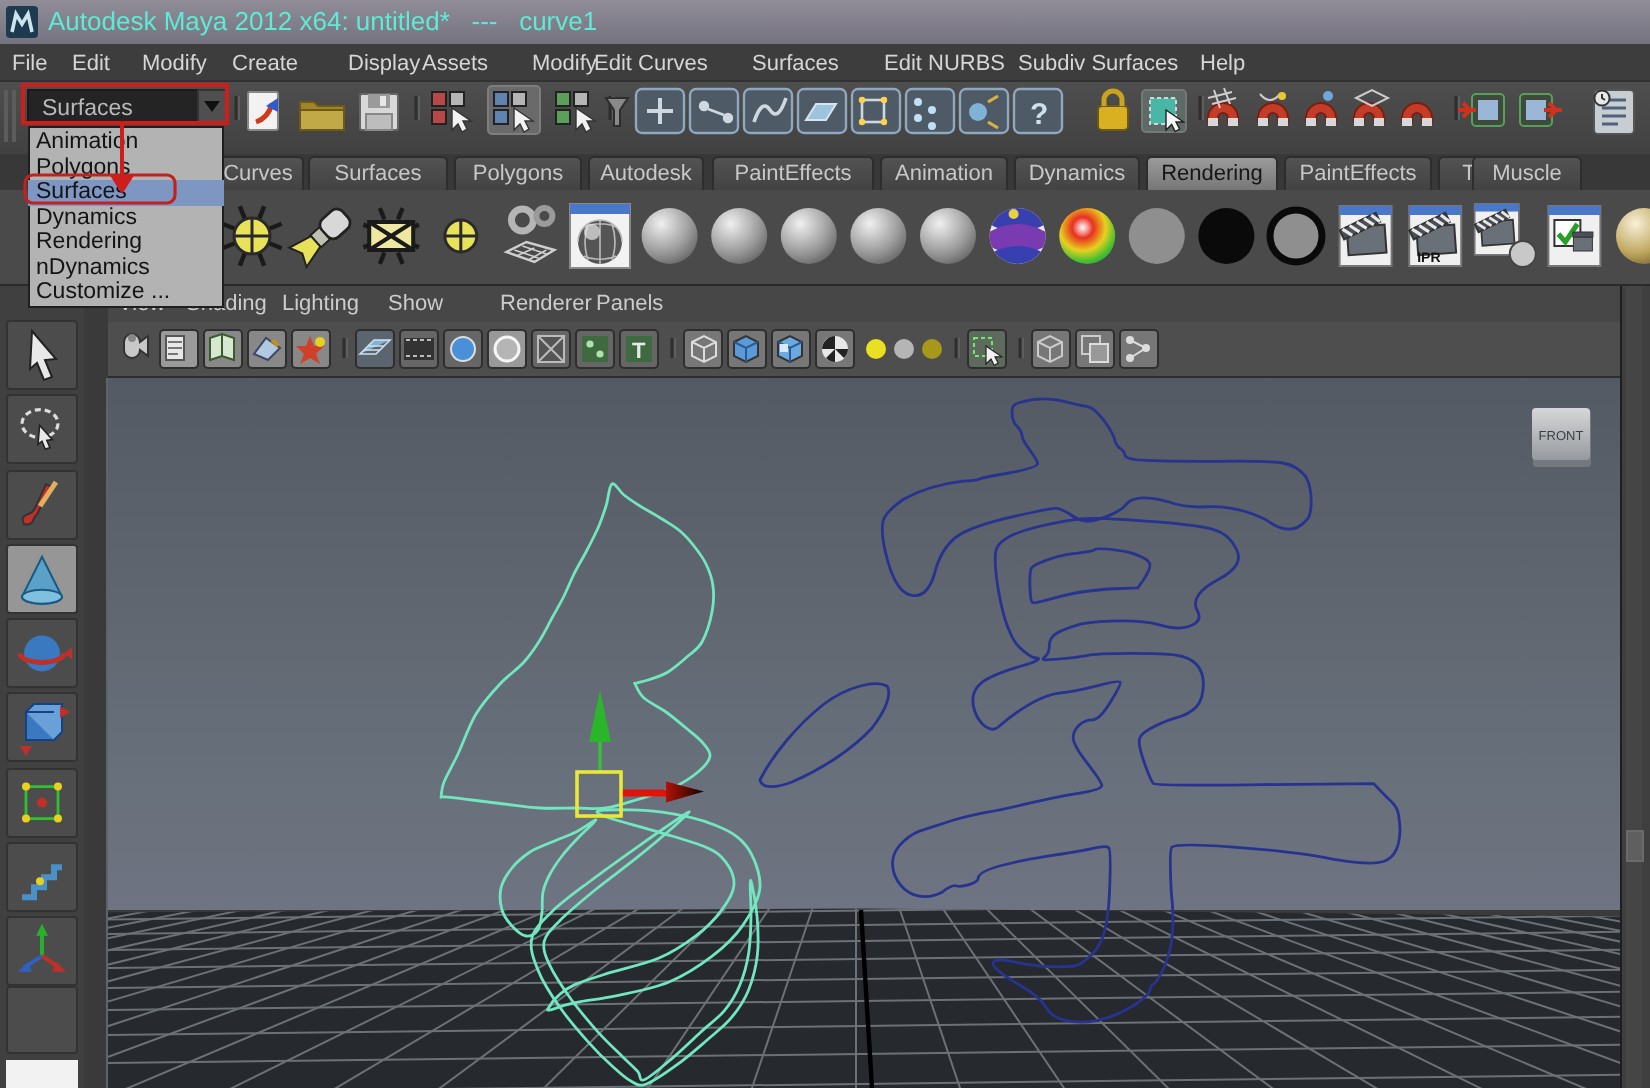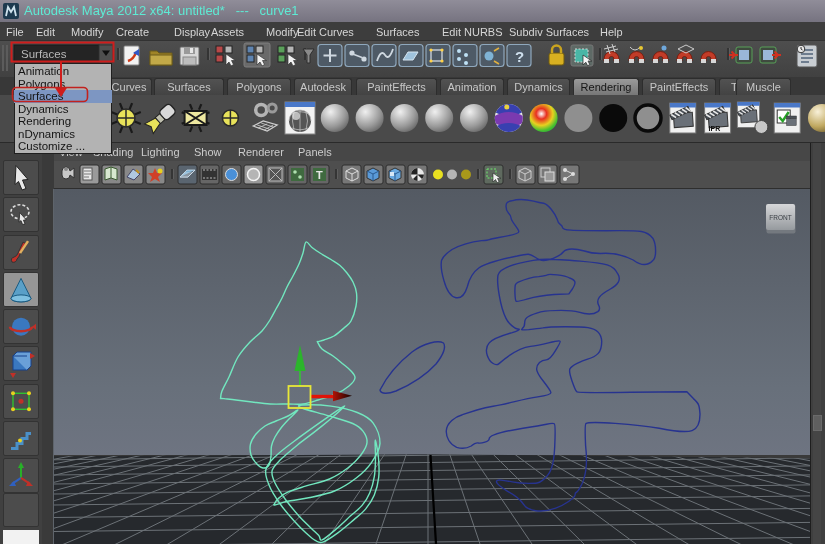--- a/index.html
+++ b/index.html
@@ -366,21 +366,21 @@
           <path d="M0 2 L9 8" stroke="#c03028" stroke-width="2"></path>
           <polygon points="7,5 5,10 12,10" fill="#c03028"></polygon>
         </g>
       </svg>
     </div>
 <div id="panelmenu" class="abs"></div>
 <div class="pm" style="left:59px">View</div>
     <div class="pm" style="left:93px">Shading</div>
 <div class="pm" style="left:141px">Lighting</div>
     <div class="pm" style="left:194px">Show</div>
-<div class="pm" style="left:238px">Renderer</div>
+<div class="pm" style="left:250px">Renderer</div>
     <div class="pm" style="left:298px">Panels</div>
 <div id="paneltools" class="abs"></div>
 <svg class="abs" style="left:54px;top:161px" width="756" height="28">
       <g transform="translate(2,0)">
 <path d="M6 10 a4 4 0 1 1 8 0 l4 -3 l0 10 l-4 -3 a4 4 0 1 1 -8 0 z" fill="#c8c8c8" stroke="#333"></path>
         <circle cx="10" cy="8" r="2" fill="#888"></circle>
 <rect x="24" y="4" width="19" height="19" rx="2" fill="#9a9a9a" stroke="#2f2f2f"></rect>
         <rect x="27" y="7" width="9" height="12" fill="#e8e8e8" stroke="#555"></rect>
         <path d="M28 10 h7 M28 13 h7 M28 16 h5" stroke="#777"></path>
 <rect x="46" y="4" width="19" height="19" rx="2" fill="#888" stroke="#2f2f2f"></rect>

